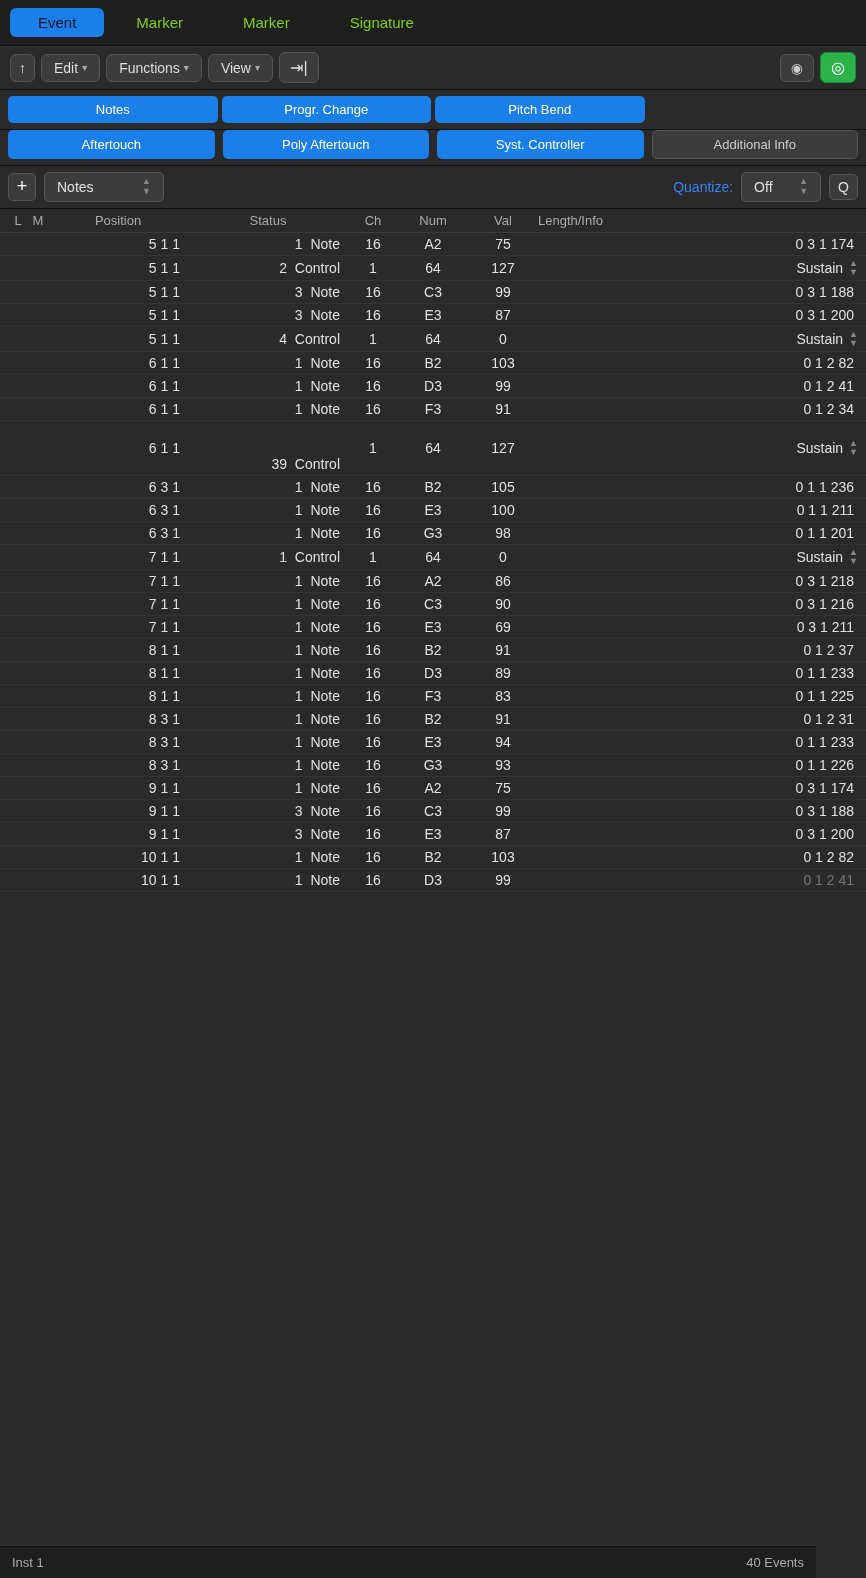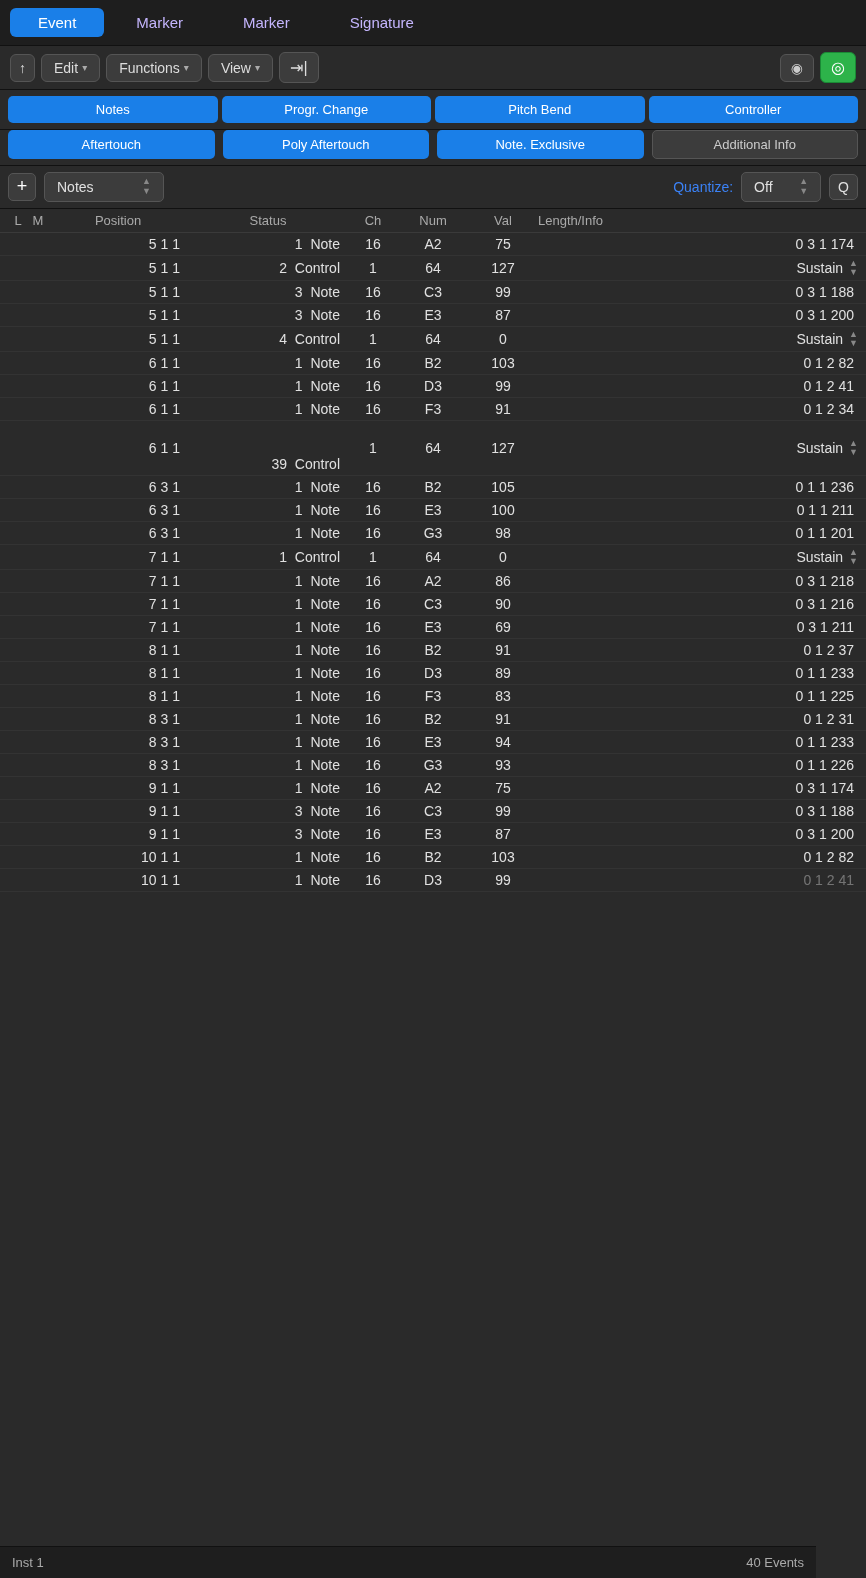--- a/index.html
+++ b/index.html
@@ -19,27 +19,27 @@
       padding: 8px 10px;
       gap: 4px;
       border-bottom: 1px solid #111;
     }
     .tab {
       padding: 6px 28px;
       border-radius: 6px;
       cursor: pointer;
       font-size: 15px;
       font-weight: 500;
-      color: #c4b5fd;
+      color: #84cc16;
       background: transparent;
       border: none;
     }
     .tab.active {
       background: #1a7fe8;
-      color: #ffffff;
+      color: #0f172a;
     }
 
     
     .toolbar {
       display: flex;
       align-items: center;
       background: #2a2a2a;
       padding: 6px 10px;
       gap: 6px;
       border-bottom: 1px solid #111;
@@ -288,27 +288,26 @@
   <button class="toolbar-icon-btn">⇥|</button>
   <div class="spacer"></div>
   <button class="toolbar-icon-dark">◉</button>
   <button class="toolbar-icon-green">◎</button>
 </div>
 
 <div class="filter-row">
   <button class="filter-btn">Notes</button>
   <button class="filter-btn">Progr. Change</button>
   <button class="filter-btn">Pitch Bend</button>
-  <button class="filter-btn">Controller</button>
 </div>
 
 <div class="filter-row-2">
   <button class="filter-btn">Aftertouch</button>
   <button class="filter-btn">Poly Aftertouch</button>
-  <button class="filter-btn">Note. Exclusive</button>
+  <button class="filter-btn">Syst. Controller</button>
   <button class="filter-btn inactive">Additional Info</button>
 </div>
 
 <div class="event-type-row">
   <button class="add-btn">+</button>
   <div class="event-type-select">
     <span>Notes</span>
     <span style="margin-left:auto;">
       <span style="display:flex;flex-direction:column;font-size:9px;line-height:1.1;color:#888;">▲<br>▼</span>
     </span>

